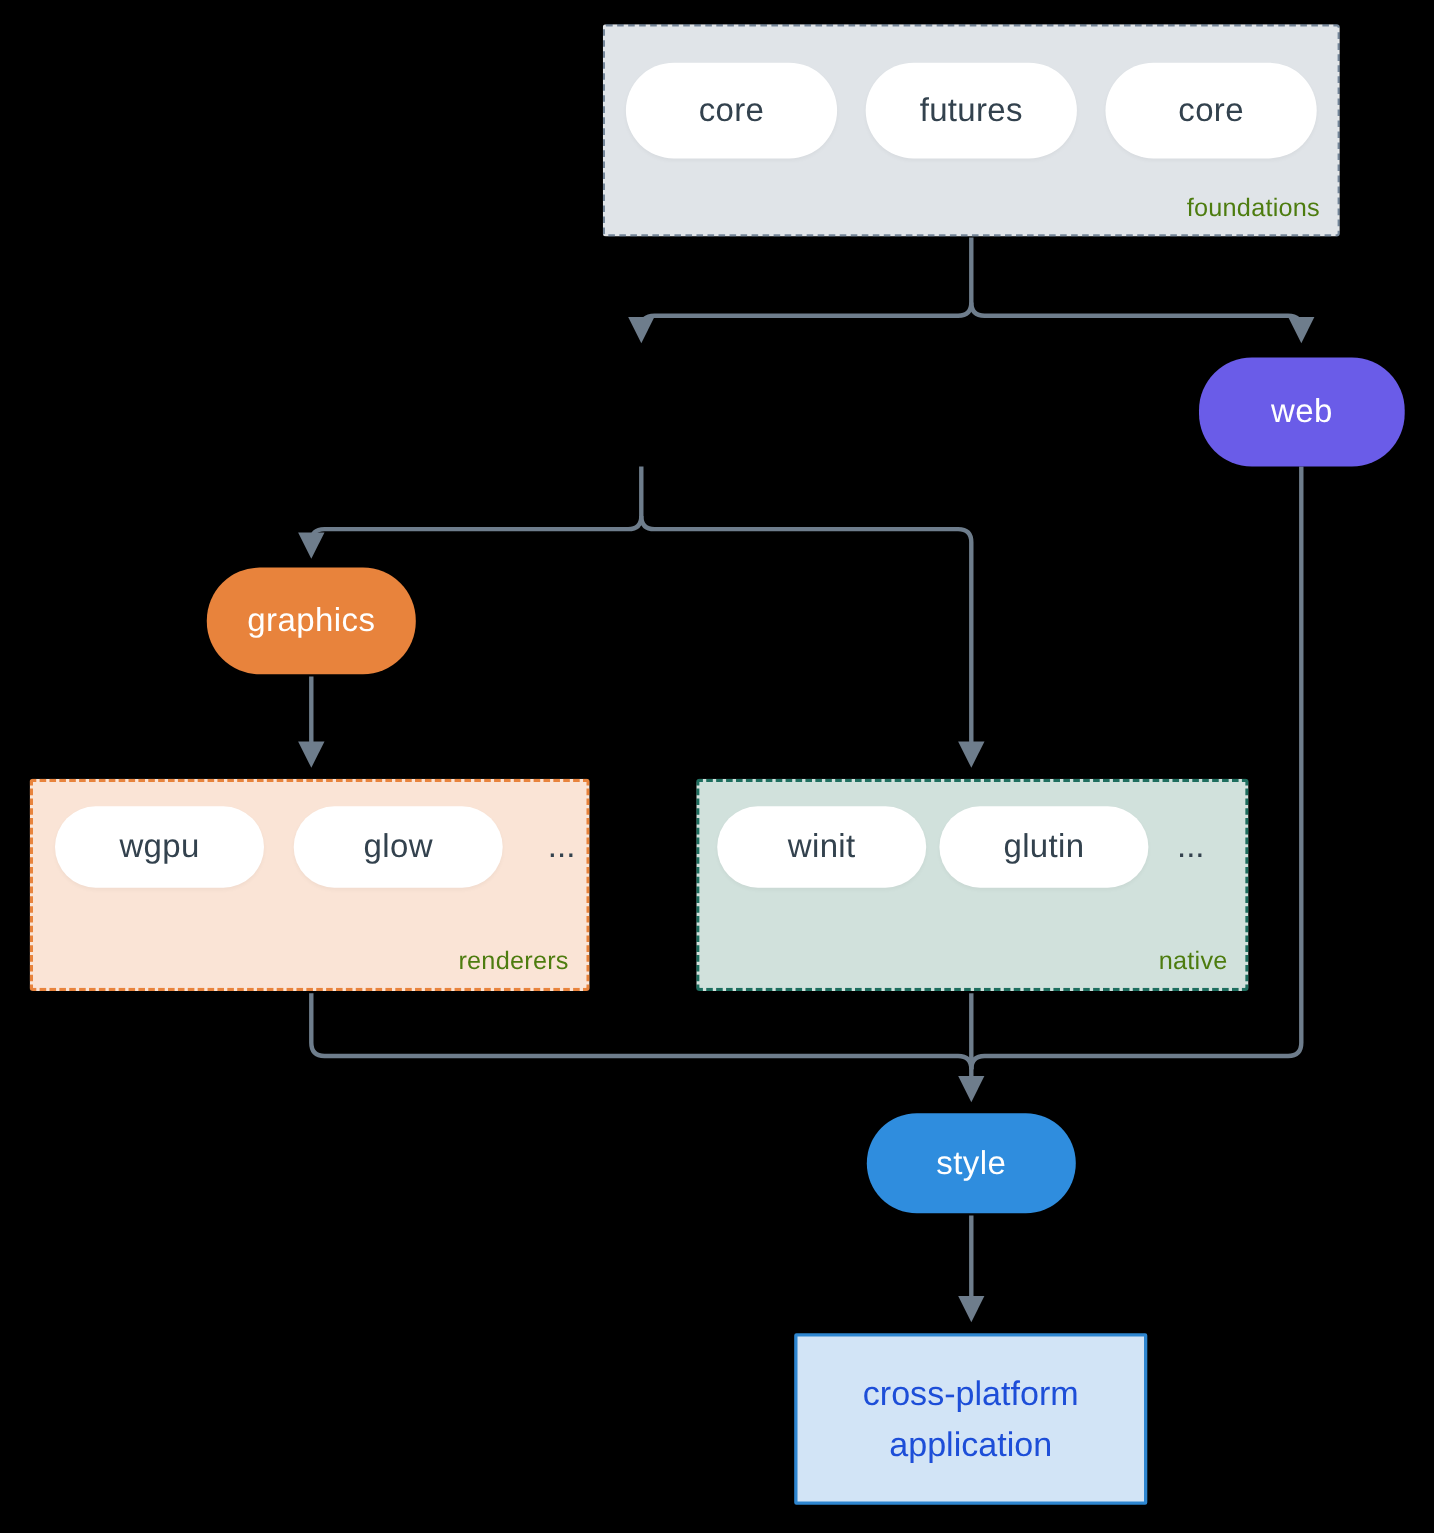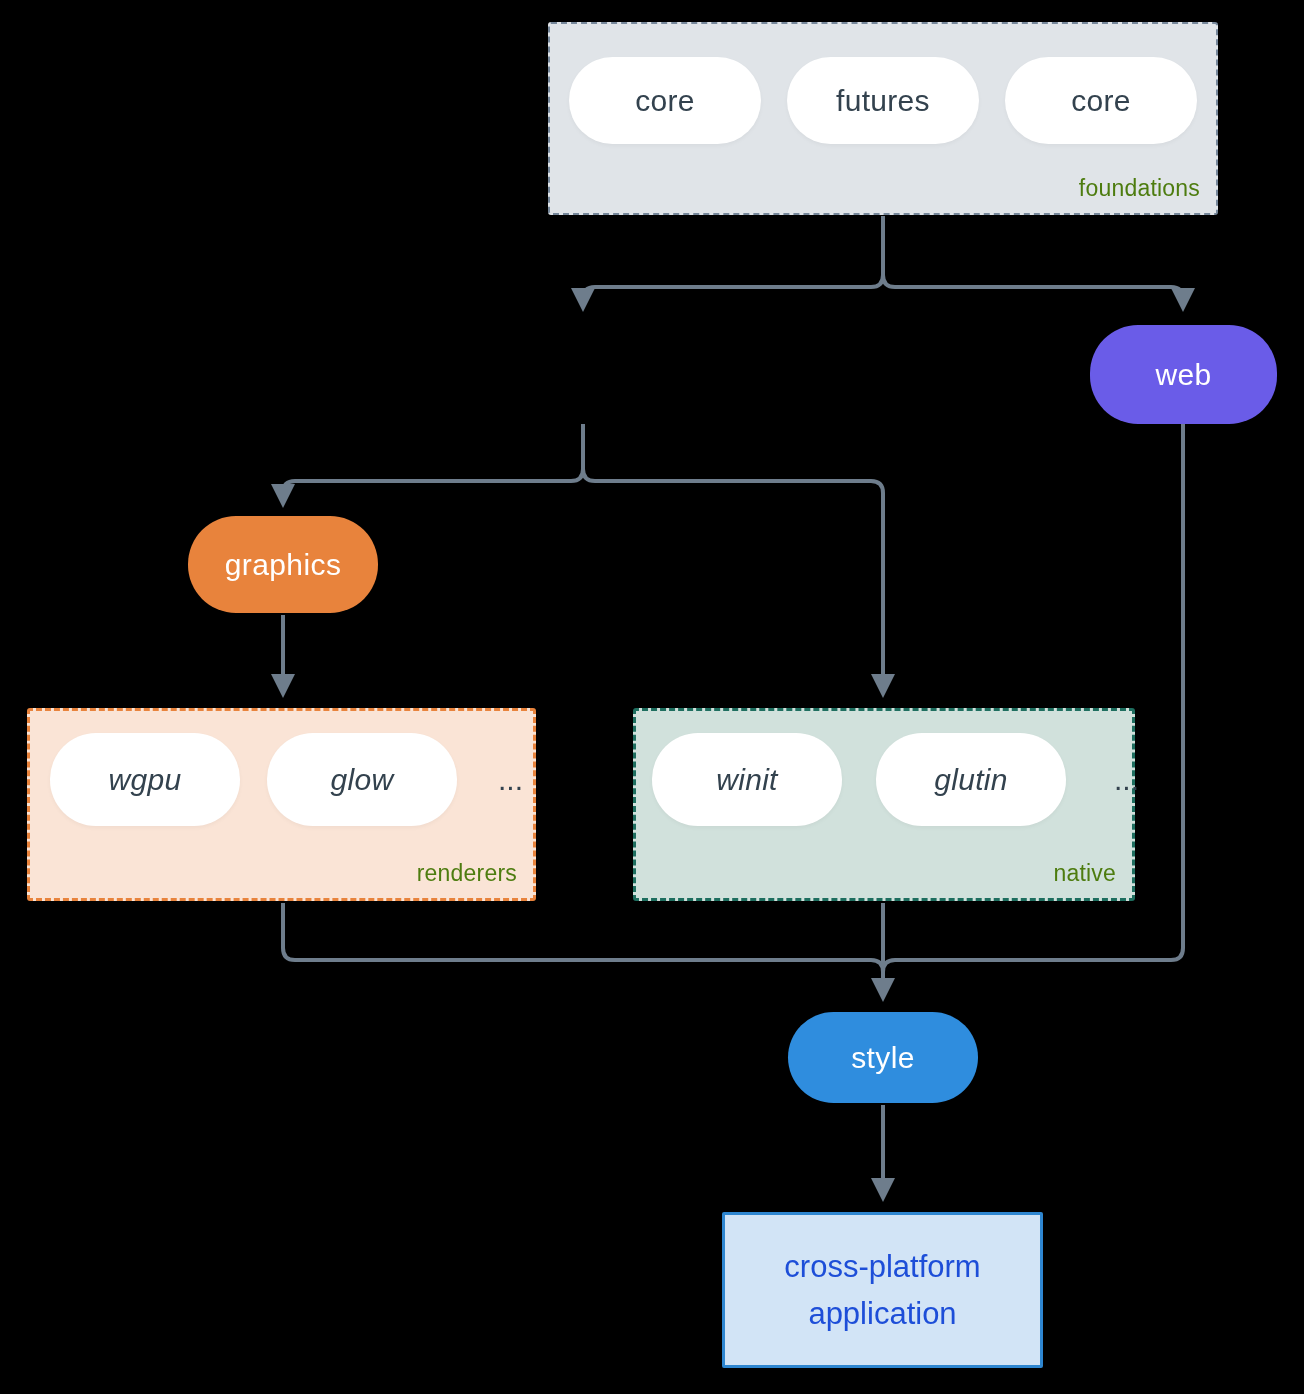--- a/index.html
+++ b/index.html
@@ -28,22 +28,22 @@
   .ellipsis{font-size:30px;color:#33424e;margin-left:14px;}
   #foundations{left:548px;top:22px;width:670px;height:193px;background:#e0e4e8;border:2px dashed #76879a;}
   #foundations .pillrow{left:0;right:0;top:33px;justify-content:center;gap:26px;}
   #foundations .pill{width:192px;height:87px;}
   #node-native{left:488px;top:325px;width:190px;height:99px;}
   #node-web{left:1090px;top:325px;width:187px;height:99px;}
   #node-graphics{left:188px;top:516px;width:190px;height:97px;}
   #renderers{left:27px;top:708px;width:509px;height:193px;background:#fae4d6;border:3px dashed #e8833c;}
   #renderers .pillrow{left:20px;top:22px;gap:27px;}
   #shells{left:633px;top:708px;width:502px;height:193px;background:#d1e1dc;border:3px dashed #1e6e5f;}
-  #shells .pillrow{left:16px;top:22px;gap:34px;}
-  #renderers .pill,#shells .pill{width:190px;height:93px;font-style:italic;}
+  #shells .pillrow{left:16px;top:22px;gap:12px;}
+  #renderers .pill,#shells .pill{width:190px;height:74px;}
   #node-iced{left:788px;top:1012px;width:190px;height:91px;}
   #app-box{
     position:absolute;left:722px;top:1212px;width:321px;height:156px;box-sizing:border-box;
     background:#d2e4f6;border:3px solid #2e86d0;border-radius:2px;
     display:flex;align-items:center;justify-content:center;text-align:center;
     font-size:31px;line-height:47px;color:#1d4ed8;padding:0 28px;
   }
 </style>
 </head>
 <body>

